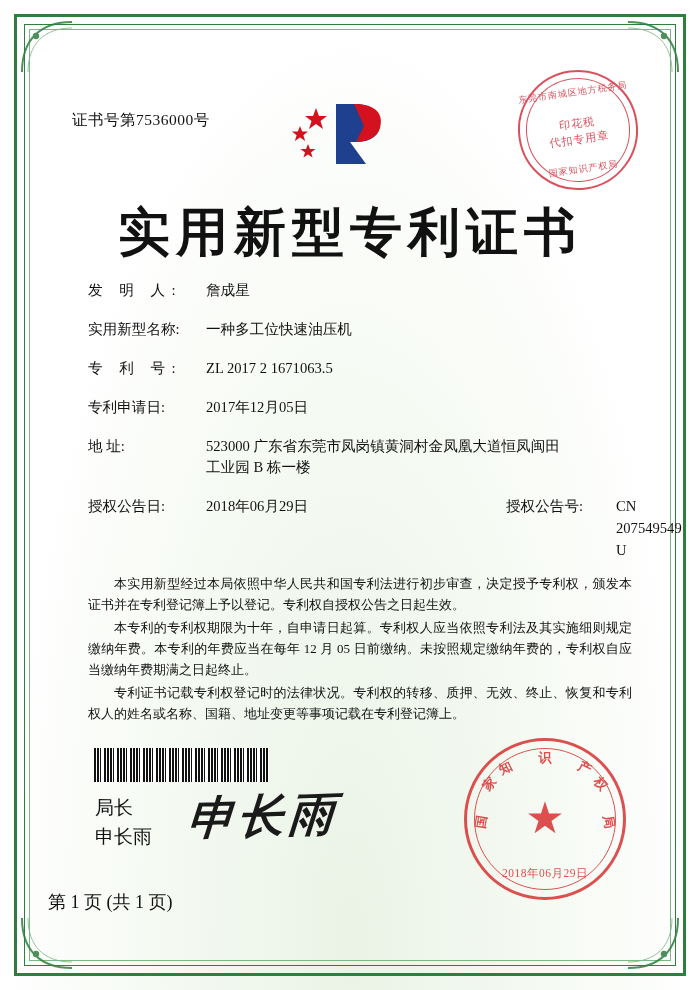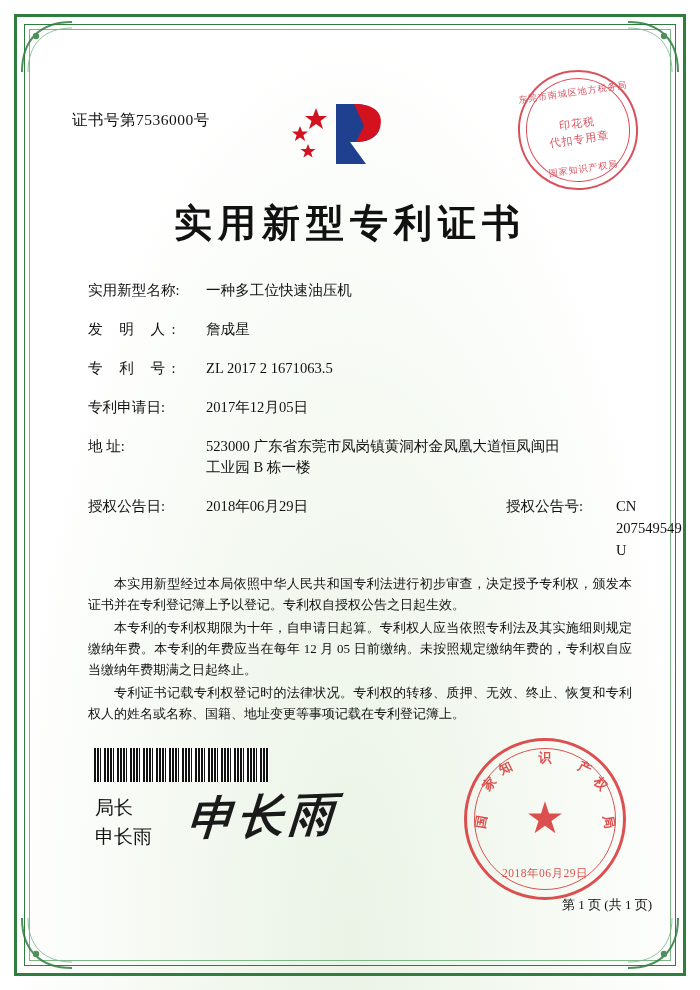--- a/index.html
+++ b/index.html
@@ -75,21 +75,21 @@
   .stamp-top .st-arc{
     top:14px;font-size:9px;
   }
   .stamp-top .st-m1{top:44px;font-size:11px;}
   .stamp-top .st-m2{top:60px;font-size:11px;}
   .stamp-top .st-bot{bottom:12px;font-size:9px;}
 
   .title{
     position:absolute;left:0;right:0;top:150px;
     text-align:center;
-    font-size:38px;letter-spacing:6px;
+    font-size:52px;letter-spacing:6px;
     color:#111;font-weight:bold;
     font-family:"Liberation Serif", serif;
   }
 
   
   .fields{
     position:absolute;left:40px;right:20px;top:232px;
     font-size:14.6px;color:#111;line-height:1.5;
   }
   .frow{
@@ -157,21 +157,21 @@
     position:absolute;font-size:13px;font-weight:bold;
     font-family:"Liberation Sans", sans-serif;
   }
   .seal .seal-date{
     position:absolute;left:0;right:0;bottom:16px;text-align:center;
     font-size:11.5px;letter-spacing:.5px;
   }
 
   .footer{
     position:absolute;left:0;right:0;bottom:28px;
-    text-align:right;font-size:13px;color:#111;
+    text-align:left;font-size:18px;color:#111;
   }
 </style>
 </head>
 <body>
 
 <div class="page">
 
   <div class="border-outer"></div>
   <div class="border-inner"></div>
   <div class="border-hair"></div>
@@ -224,26 +224,26 @@
       <div class="st-line st-arc">东莞市南城区地方税务局</div>
       <div class="st-line st-m1">印花税</div>
       <div class="st-line st-m2">代扣专用章</div>
       <div class="st-line st-bot">国家知识产权局</div>
     </div>
 
     <div class="title">实用新型专利证书</div>
 
     <div class="fields">
       <div class="frow">
+        <div class="flabel sp">发 明 人:</div>
+        <div class="fvalue">詹成星</div>
+      </div>
+      <div class="frow">
         <div class="flabel">实用新型名称:</div>
         <div class="fvalue">一种多工位快速油压机</div>
-      </div>
-      <div class="frow">
-        <div class="flabel sp">发 明 人:</div>
-        <div class="fvalue">詹成星</div>
       </div>
       <div class="frow">
         <div class="flabel sp">专 利 号:</div>
         <div class="fvalue">ZL 2017 2 1671063.5</div>
       </div>
       <div class="frow">
         <div class="flabel">专利申请日:</div>
         <div class="fvalue">2017年12月05日</div>
       </div>
       <div class="frow">

